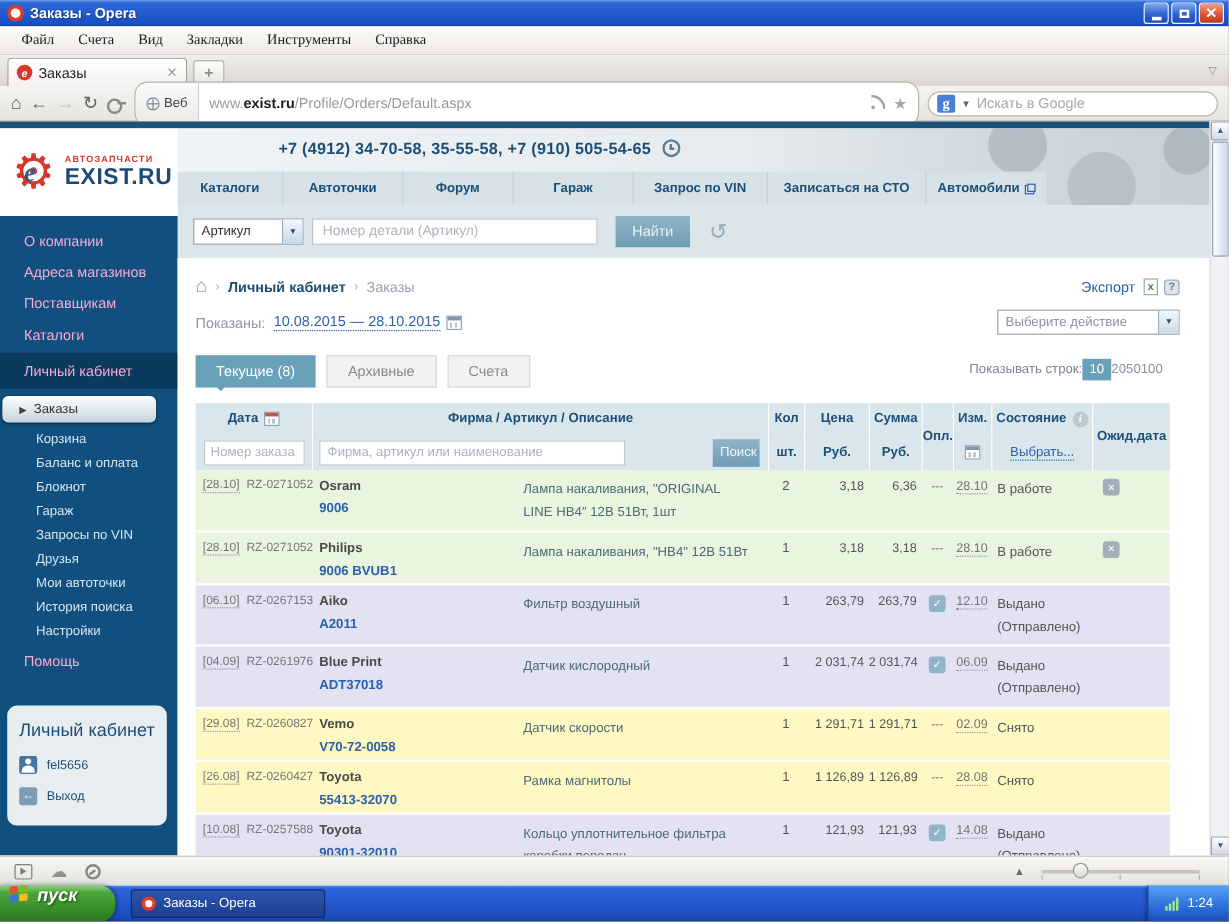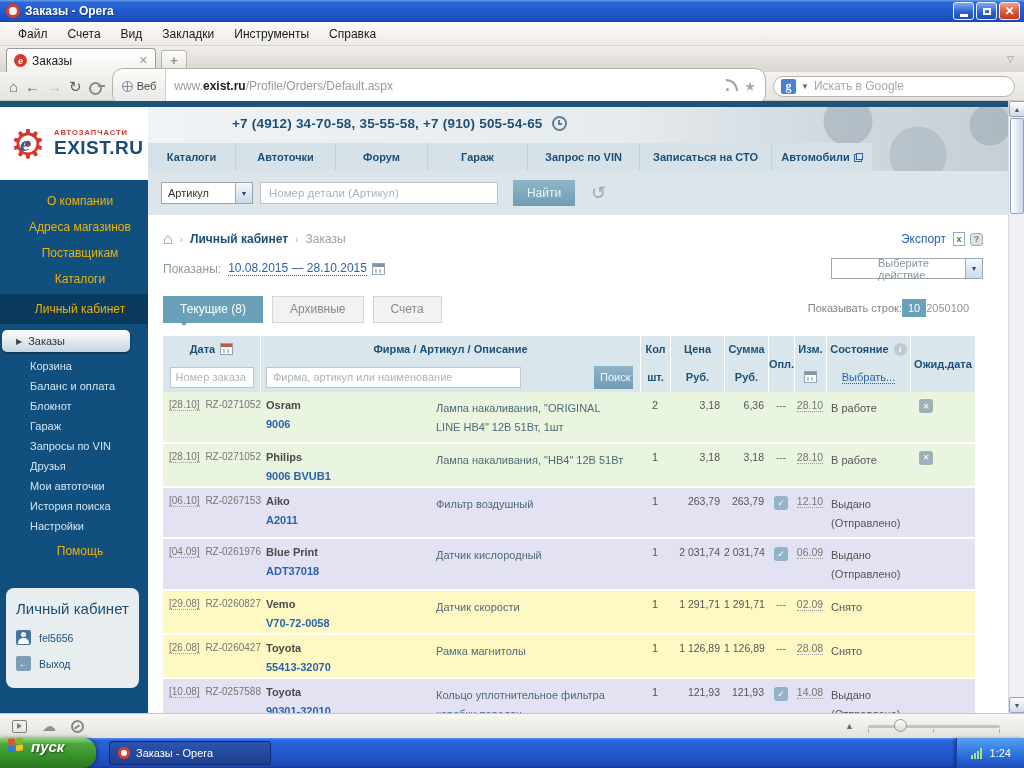--- a/index.html
+++ b/index.html
@@ -15,21 +15,21 @@
   .opera-ring::before{content:"";position:absolute;inset:3px;border-radius:50%;background:#fff;}
   .title-text{color:#fff;font-weight:bold;font-size:12px;flex:1;text-shadow:1px 1px 1px #173a85;}
   .win-btns{display:flex;gap:2px;}
   .wbtn{width:21px;height:18px;border-radius:3px;border:1px solid #e8f0fc;display:flex;align-items:center;justify-content:center;color:#fff;}
   .wbtn.blue{background:linear-gradient(180deg,#7fabf2,#2f63cf 55%,#1d4cb4);}
   .wbtn.close{background:linear-gradient(180deg,#f4a08b,#e05a39 50%,#c23a18);font-size:12px;font-weight:bold;}
   .glyph-min{width:8px;height:3px;background:#fff;margin-top:8px;}
   .glyph-res{width:8px;height:7px;border:2px solid #fff;}
 
   .menubar{position:absolute;top:22px;left:0;right:0;height:24px;display:flex;align-items:center;padding-left:8px;
-    background:linear-gradient(180deg,#fcfbfa,#eeebe6);border-bottom:1px solid #d9d6d0;}
+    background:linear-gradient(180deg,#fcfbfa,#eeebe6);border-bottom:1px solid #d9d6d0;font-family:Liberation Serif, serif;}
   .mitem{font-size:12px;color:#1a1a1a;padding:3px 10px;}
 
   .tabbar{position:absolute;top:46px;left:0;right:0;height:26px;display:flex;align-items:flex-end;padding-left:6px;
     background:linear-gradient(180deg,#f0eeea,#d9d6d0);}
   .tab{height:24px;width:150px;display:flex;align-items:center;gap:5px;padding:0 7px;
     background:linear-gradient(180deg,#ffffff,#f3f2f0);border:1px solid #9b9a96;border-bottom:none;border-radius:4px 4px 0 0;}
   .exist-fav{width:13px;height:13px;border-radius:50%;background:#d8382a;color:#fff;font-size:9px;font-weight:bold;font-style:italic;
     display:flex;align-items:center;justify-content:center;flex:none;}
   .tab-title{flex:1;font-size:12px;color:#222;}
   .tab-close{color:#999;font-size:11px;}
@@ -106,21 +106,21 @@
   .logo-gear{position:relative;width:40px;height:44px;flex:none;}
   .logo-gear .gear{font-size:40px;color:#d5382b;line-height:44px;}
   .logo-gear .le{position:absolute;left:10px;top:9px;color:#2a5d8f;font-size:22px;font-weight:bold;font-style:italic;
     font-family:"Liberation Serif",serif;}
   .logo-texts{display:flex;flex-direction:column;}
   .logo-sub{font-size:7.5px;font-weight:bold;color:#d5382b;letter-spacing:1px;}
   .logo-main{font-size:19px;font-weight:bold;color:#1c4a75;letter-spacing:.5px;}
 
   
   .sidebar{position:absolute;left:0;top:79px;width:148px;height:533px;background:#11507e;padding-top:8px;}
-  .side-item{padding:6px 8px 6px 20px;font-size:12px;color:#eab308;text-align:center;}
+  .side-item{padding:6px 8px 6px 20px;font-size:12px;color:#f9a8d4;}
   .side-item.active-section{background:#0a3a5e;margin-top:2px;padding:8px 8px 8px 20px;}
   .side-sub{padding:4px 0 2px;}
   .sub-item{padding:4px 0 4px 30px;font-size:11px;color:#d3e4f0;}
   .sub-item.active{margin:2px 18px 4px 2px;padding:5px 0 5px 14px;border-radius:5px;color:#333;
     background:linear-gradient(180deg,#fefefe,#c7d4dd);box-shadow:0 1px 3px rgba(0,0,0,.45);display:flex;align-items:center;gap:6px;}
   .sub-item.active .arr{font-size:8px;color:#444;}
   .user-box{margin:24px 9px 0 6px;background:#e8edf0;border-radius:8px;padding:12px 10px 6px;}
   .user-box-title{font-size:15px;color:#1c4f78;margin-bottom:13px;}
   .user-row{display:flex;align-items:center;gap:8px;margin-bottom:11px;font-size:10.5px;color:#1c4f78;}
   .icon-user{width:15px;height:15px;border-radius:2px;background:#44749f;position:relative;overflow:hidden;flex:none;}
@@ -144,21 +144,21 @@
     font-size:9px;font-weight:bold;display:flex;align-items:center;justify-content:center;}
   .period-row{display:flex;align-items:center;margin-top:11px;}
   .period-label{font-size:12px;color:#8c98a0;}
   .period-link{font-size:12px;color:#2b62ad;border-bottom:1px dotted #2b62ad;margin-left:7px;}
   .icon-cal{width:13px;height:12px;background:#fff;border:1px solid #93a5b5;position:relative;flex:none;}
   .icon-cal::before{content:"";position:absolute;top:0;left:0;right:0;height:3px;background:#7d95ad;}
   .icon-cal.red::before{background:#c05548;}
   .icon-cal::after{content:"";position:absolute;top:5px;left:2px;right:2px;height:4px;
     background:repeating-linear-gradient(90deg,#b8c4cf 0 2px,transparent 2px 4px);}
   .period-row .icon-cal{margin-left:5px;}
-  .action-select{margin-left:auto;width:152px;height:21px;background:#fff;border:1px solid #9aa8b0;display:flex;align-items:center;padding-left:40px;}
+  .action-select{margin-left:auto;width:152px;height:21px;background:#fff;border:1px solid #9aa8b0;display:flex;align-items:center;}
   .action-select .sel-text{flex:1;padding:0 6px;font-size:11px;color:#8a949b;}
 
   .tabs-row{display:flex;align-items:flex-end;margin-top:17px;height:27px;}
   .tab-current{position:relative;background:#68a1b8;color:#fff;font-size:12px;padding:6px 17px 7px;}
   .tab-current::after{content:"";position:absolute;left:16px;bottom:-8px;border:5px solid transparent;border-top-color:#68a1b8;}
   .tab-plain{background:#f2f2f1;border:1px solid #d6d6d3;color:#8a8a88;font-size:12px;padding:5px 17px 6px;margin-left:9px;}
   .rows-per{margin-left:auto;display:flex;align-items:center;font-size:11px;color:#7a868e;padding:0 14px 6px 0;}
   .rp-opt{color:#8a949b;}
   .rp-opt.active{background:#68a1b8;color:#fff;padding:3px 6px;}
 

